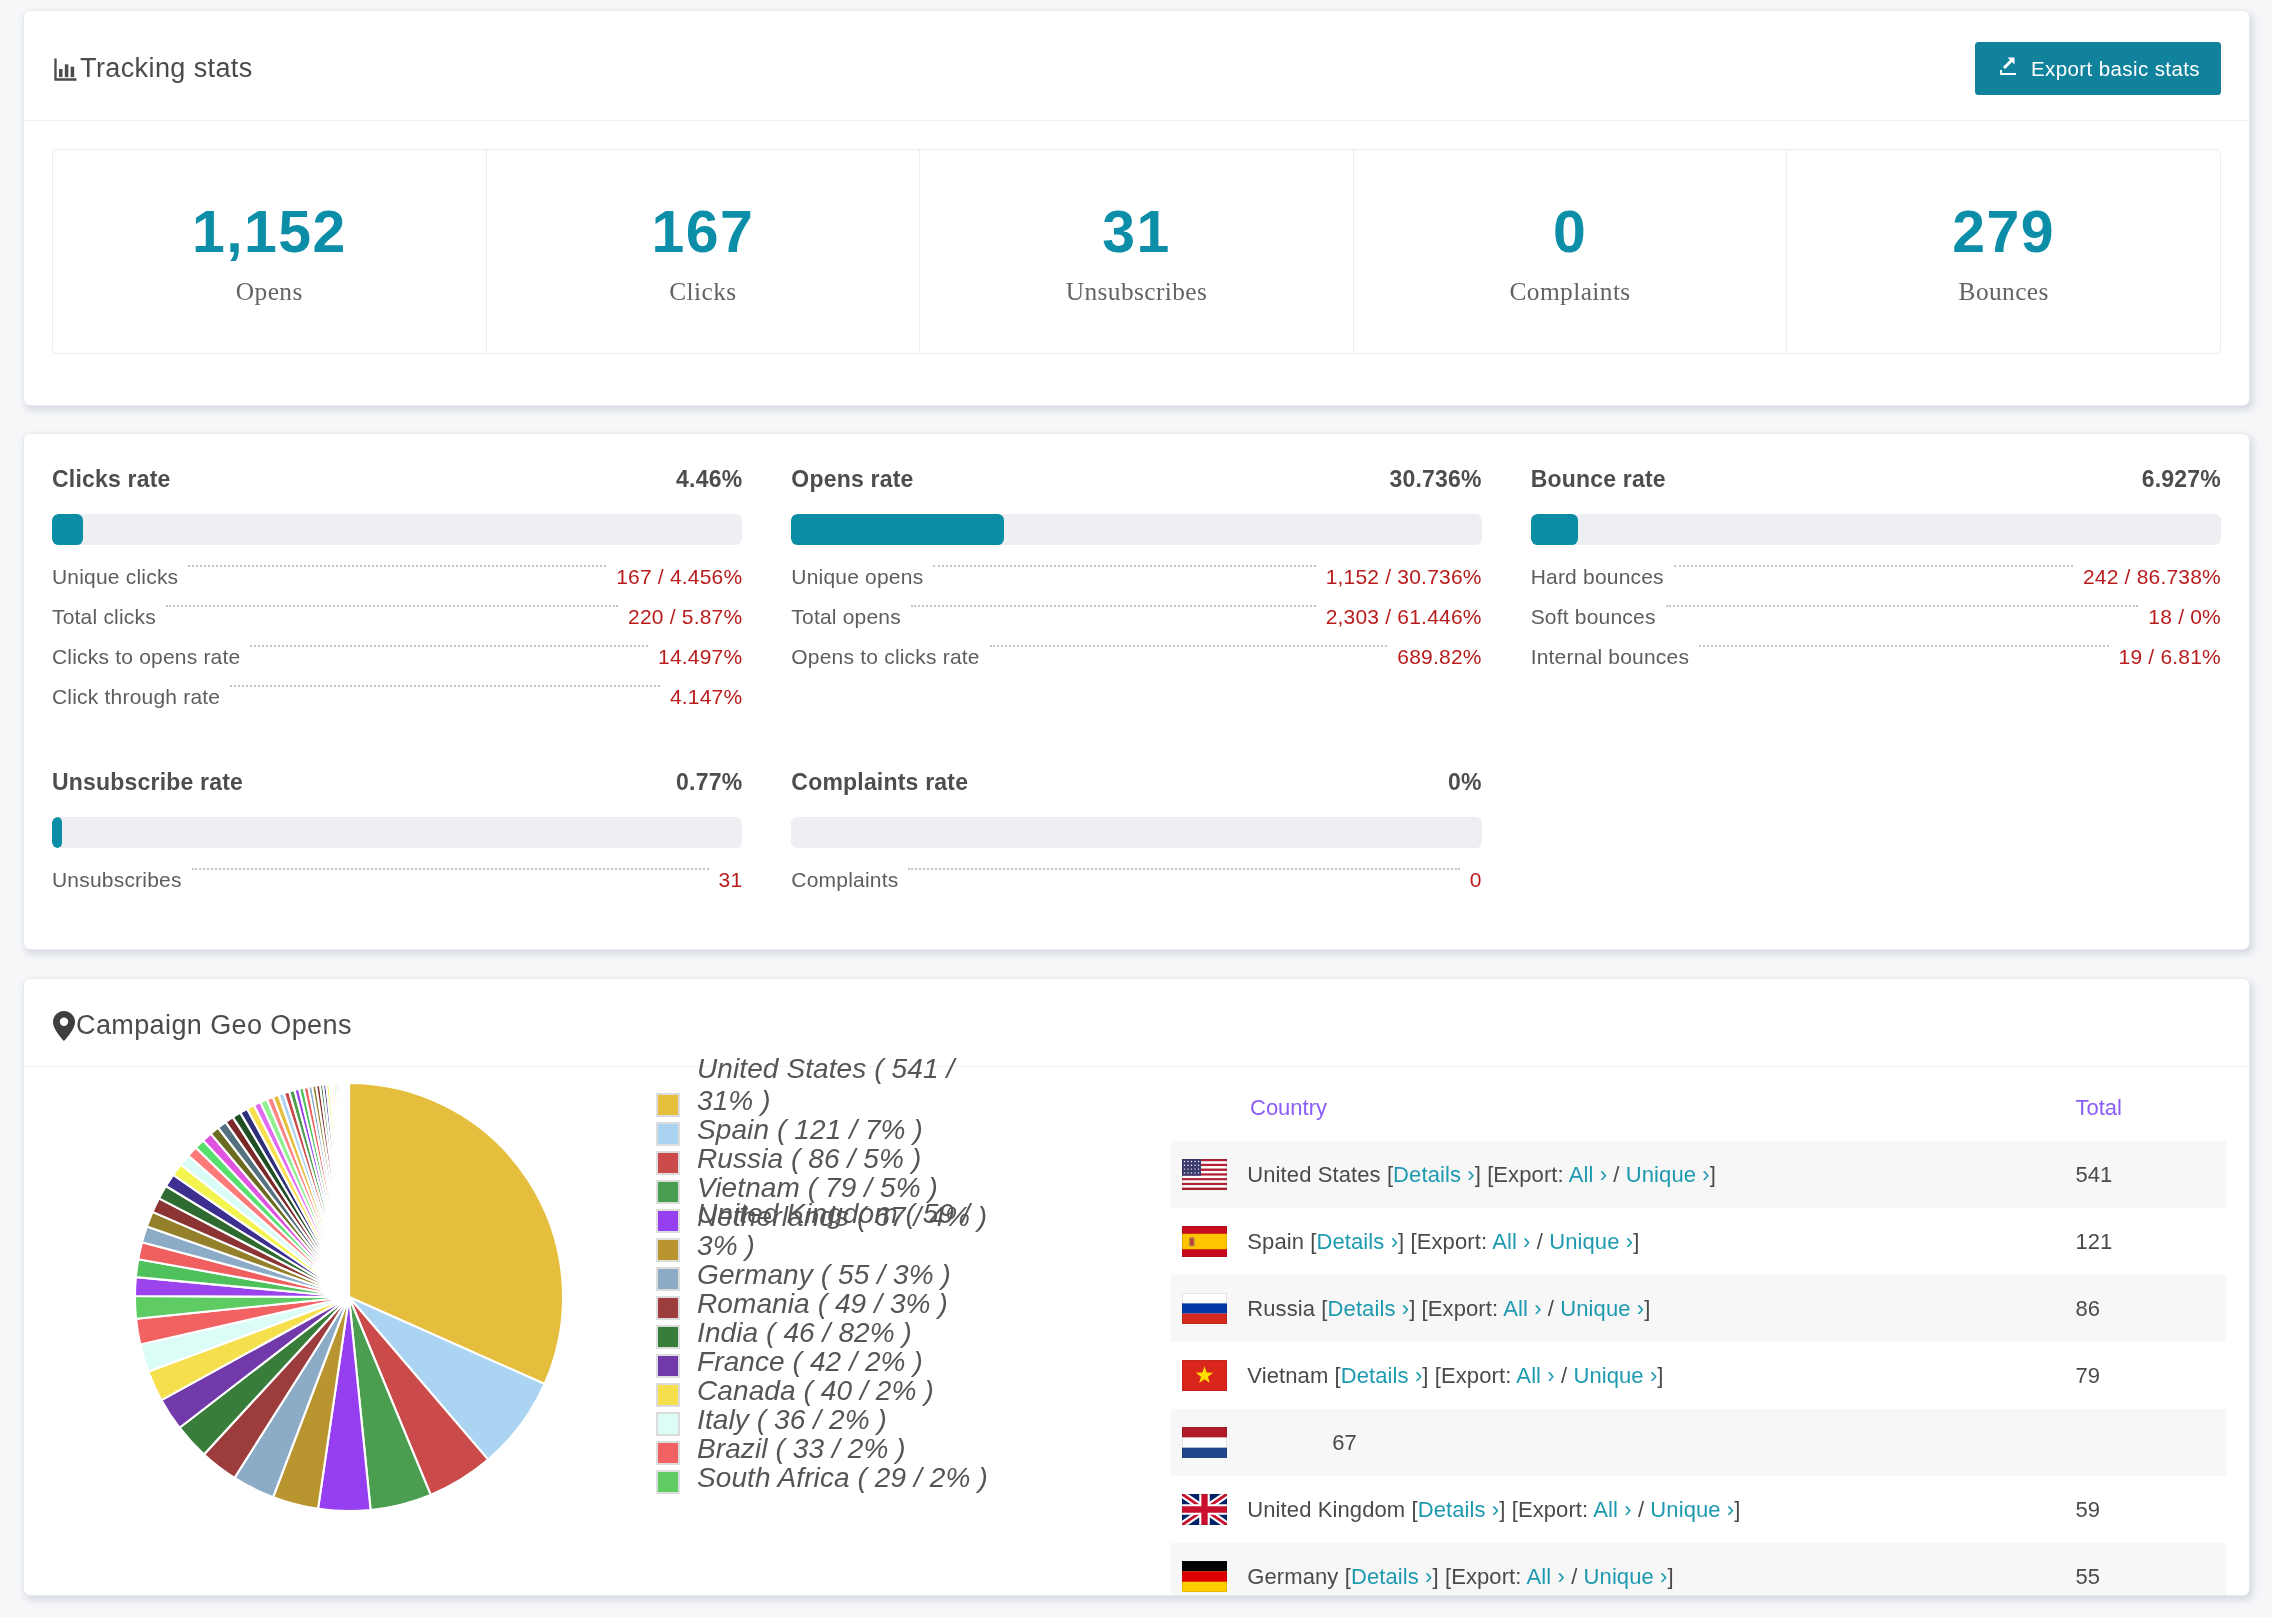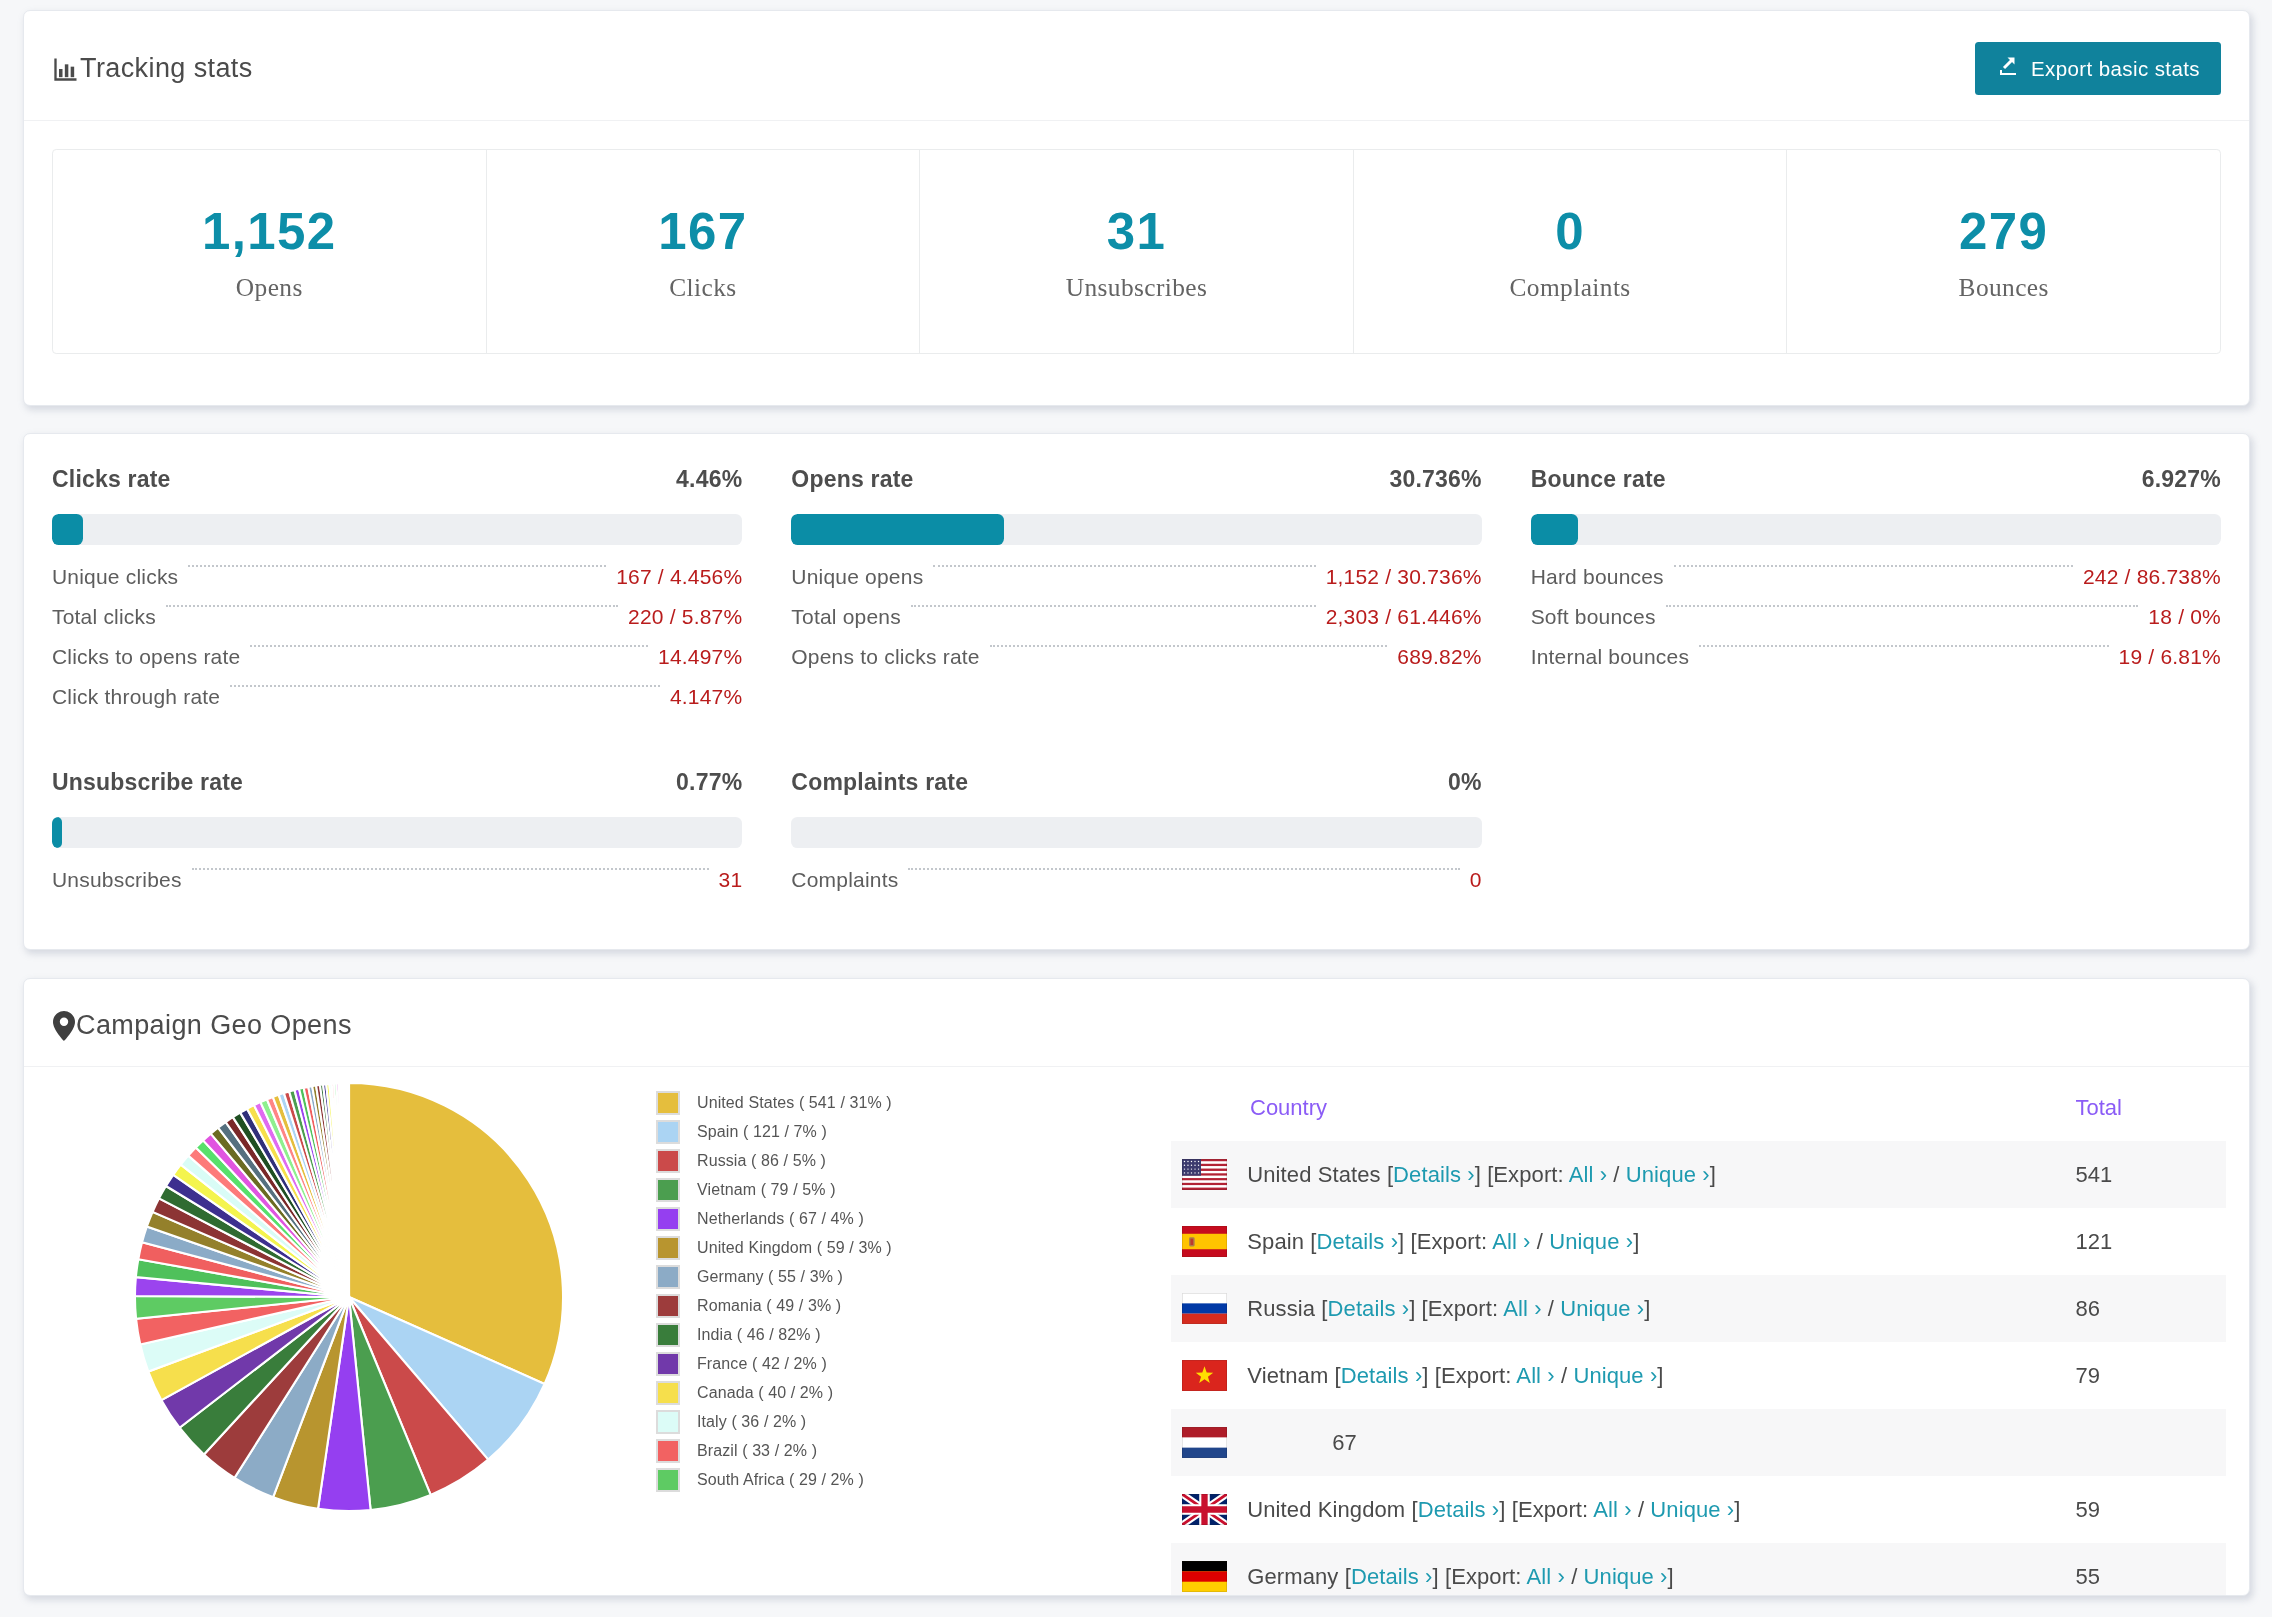--- a/index.html
+++ b/index.html
@@ -31,41 +31,41 @@
     background:#10829c;color:#fff;font-size:20.5px;padding:12px 21px;border-radius:3.5px;
     font-family:inherit;letter-spacing:0.4px;
   }
 
   
   #summary-row{
     margin:28px;display:flex;border:1.4px solid #eaeced;border-radius:4.2px;height:203px;
   }
   .sum-cell{flex:1;display:flex;flex-direction:column;align-items:center;justify-content:center;border-right:1.4px solid #eaeced;}
   .sum-cell:last-child{border-right:none;}
-  .sum-num{font-size:51px;font-weight:700;color:#0d8ea8;letter-spacing:1.4px;}
+  .sum-num{font-size:59px;font-weight:700;color:#0d8ea8;letter-spacing:1.4px;}
   .sum-lbl{font-size:25.4px;color:#646464;margin-top:11.3px;letter-spacing:0.4px;font-family:Liberation Serif, serif;}
 
   
   #rates-grid{
     padding:32px 28px 28px 28px;display:grid;grid-template-columns:repeat(3,1fr);
     column-gap:49px;row-gap:44px;
   }
   .rate-head{display:flex;justify-content:space-between;align-items:baseline;font-size:23px;font-weight:700;color:#4d4d4d;letter-spacing:0.2px;}
   .rate-bar{margin-top:21px;height:31px;background:#edeff2;border-radius:6.4px;position:relative;overflow:hidden;}
   .rate-fill{height:100%;background:#0b8da6;border-radius:6.4px;}
   .rate-rows{margin-top:20px;}
   .srow{display:flex;align-items:flex-start;font-size:21px;color:#5d5d5d;height:40px;letter-spacing:0.2px;}
   .srow .leader{flex:1;border-bottom:2.1px dotted #c3c7cc;margin:0 10px 6.4px 10px;}
   .srow .sval{color:#b91c1c;white-space:nowrap;}
 
   
   #geo-content{display:flex;align-items:flex-start;}
   #pie-wrap{width:438px;flex:none;margin:10.6px 0 0 106px;}
   #legend{width:339px;flex:none;margin:21px 0 0 88px;}
-  .legend-item{display:flex;align-items:center;height:29px;font-size:16px;color:#555;letter-spacing:0.1px;}
+  .legend-item{display:flex;align-items:flex-end;height:29px;font-size:28px;color:#555;letter-spacing:0.1px;font-style:italic;}
   .swatch{width:20px;height:20px;border:2.1px solid #dcdcdc;margin-right:17px;flex:none;}
 
   #geo-table{flex:1;margin:7px 22.6px 0 176px;}
   .thead{display:flex;align-items:center;height:67px;font-size:22px;color:#8b5cf6;}
   .th-country{flex:1;padding-left:79px;}
   .th-total,.total-cell{width:236px;box-sizing:border-box;padding-left:85px;flex:none;}
   .trow{display:flex;align-items:center;height:67px;padding-left:11.3px;}
   .trow.odd{background:#f7f7f8;}
   .flag{width:45px;height:31px;margin-right:20px;flex:none;line-height:0;}
   .flag svg{display:block;}

